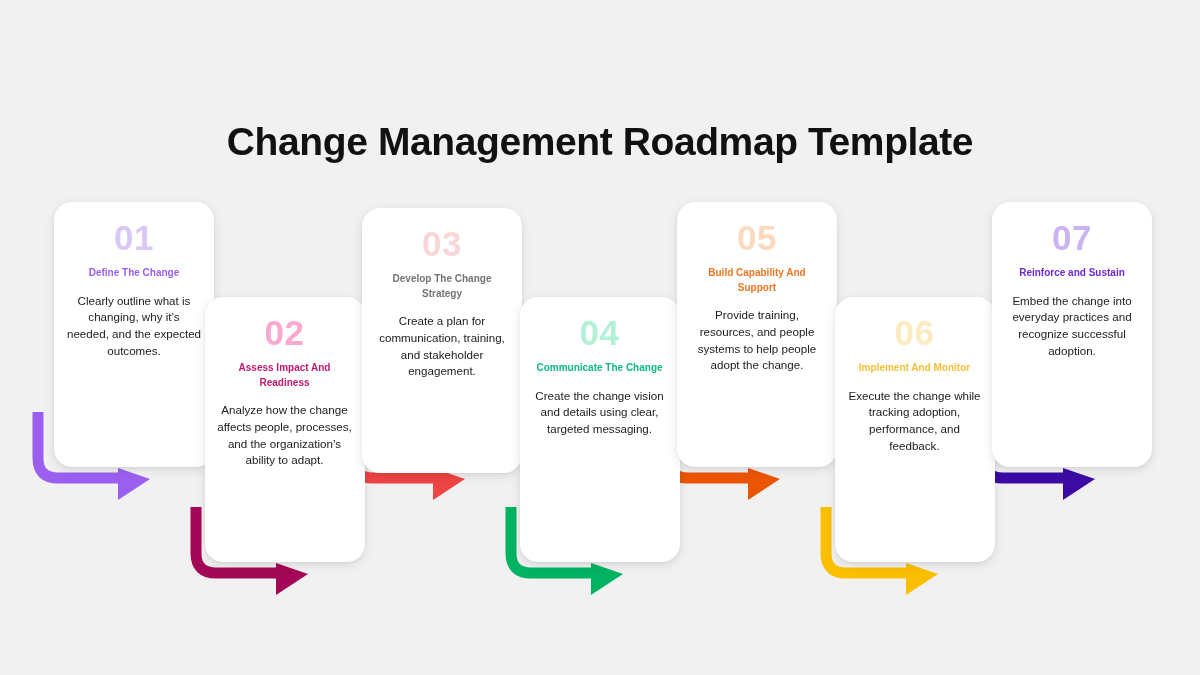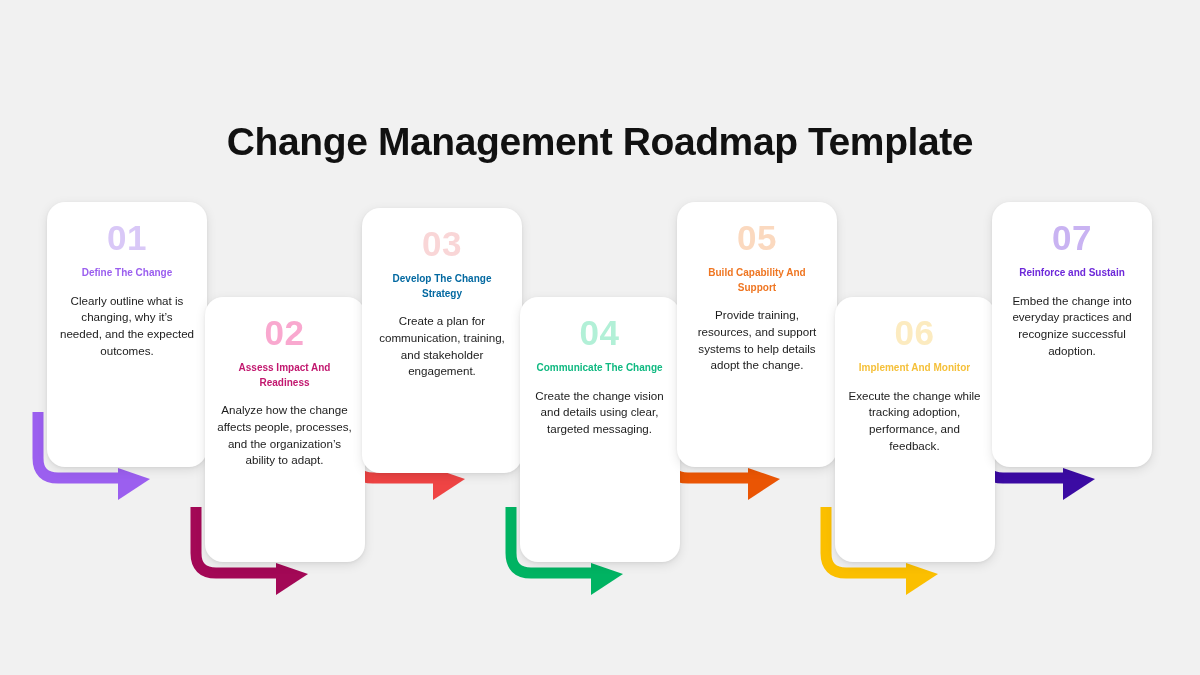--- a/index.html
+++ b/index.html
@@ -131,44 +131,44 @@
         </svg>
       </div>
       <div class="connector" style="left: 969px; top: 406px;">
         <svg width="132" height="106" viewBox="0 0 132 106">
           <path d="M 14 6 L 14 52 Q 14 72 34 72 L 98 72" fill="none" stroke="#3b0ba3" stroke-width="11" stroke-linecap="butt"></path>
           <path d="M 94 62 L 126 73 L 94 94 Z" fill="#3b0ba3"></path>
         </svg>
       </div>
     </div>
   <div id="cards">
-      <div class="step-card" style="left: 47px; top: 202px;">
+      <div class="step-card" style="left: 54px; top: 202px;">
         <div class="step-number" style="color: rgb(217, 200, 247);">01</div>
         <div class="step-title" style="color: rgb(155, 95, 239);">Define The Change</div>
         <div class="step-desc">Clearly outline what is changing, why it’s needed, and the expected outcomes.</div>
       </div>
       <div class="step-card" style="left: 204.5px; top: 297px;">
         <div class="step-number" style="color: rgb(249, 168, 207);">02</div>
         <div class="step-title" style="color: rgb(194, 24, 111);">Assess Impact And Readiness</div>
         <div class="step-desc">Analyze how the change affects people, processes, and the organization’s ability to adapt.</div>
       </div>
       <div class="step-card" style="left: 362px; top: 202px; margin-top: 6px;">
         <div class="step-number" style="color: rgb(249, 214, 215);">03</div>
-        <div class="step-title" style="color: #0369a1;">Develop The Change Strategy</div>
+        <div class="step-title" style="color: #737373;">Develop The Change Strategy</div>
         <div class="step-desc">Create a plan for communication, training, and stakeholder engagement.</div>
       </div>
       <div class="step-card" style="left: 519.5px; top: 297px;">
         <div class="step-number" style="color: rgb(178, 240, 215);">04</div>
         <div class="step-title" style="color: rgb(16, 185, 129);">Communicate The Change</div>
         <div class="step-desc">Create the change vision and details using clear, targeted messaging.</div>
       </div>
       <div class="step-card" style="left: 677px; top: 202px;">
         <div class="step-number" style="color: rgb(251, 217, 191);">05</div>
         <div class="step-title" style="color: rgb(239, 118, 34);">Build Capability And Support</div>
-        <div class="step-desc">Provide training, resources, and support systems to help details adopt the change.</div>
+        <div class="step-desc">Provide training, resources, and people systems to help people adopt the change.</div>
       </div>
       <div class="step-card" style="left: 834.5px; top: 297px;">
         <div class="step-number" style="color: rgb(252, 235, 192);">06</div>
         <div class="step-title" style="color: rgb(245, 192, 58);">Implement And Monitor</div>
         <div class="step-desc">Execute the change while tracking adoption, performance, and feedback.</div>
       </div>
       <div class="step-card" style="left: 992px; top: 202px;">
         <div class="step-number" style="color: rgb(201, 179, 242);">07</div>
         <div class="step-title" style="color: #6d28d9;">Reinforce and Sustain</div>
         <div class="step-desc">Embed the change into everyday practices and recognize successful adoption.</div>

